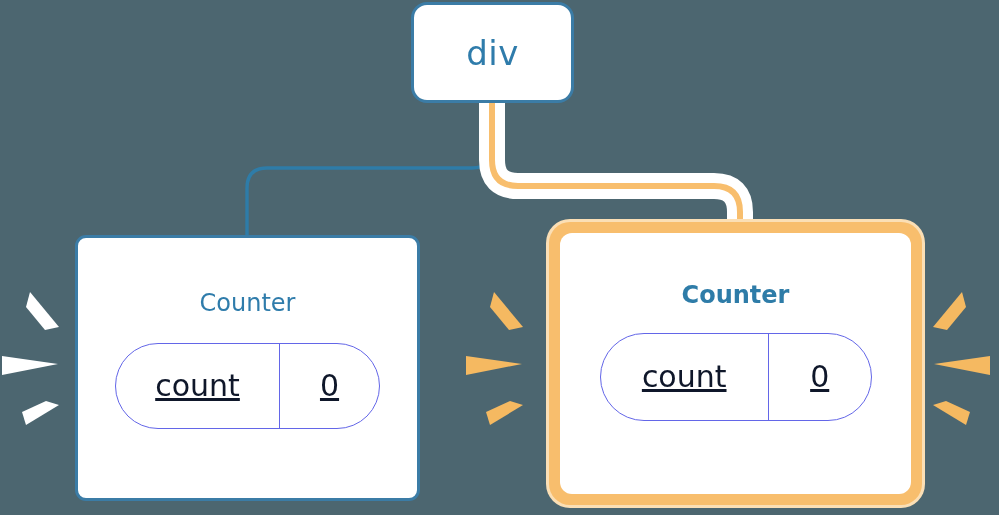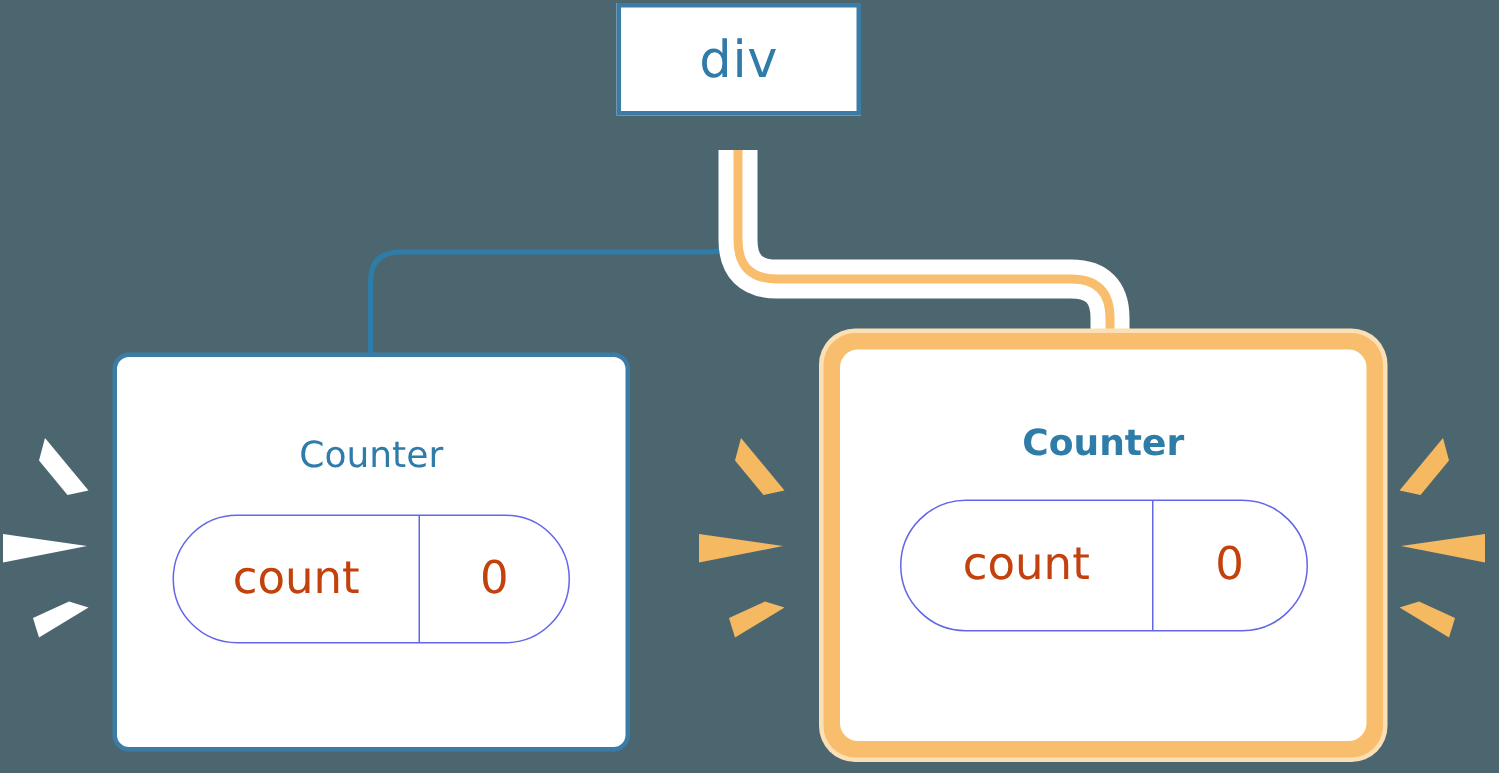--- a/index.html
+++ b/index.html
@@ -32,23 +32,23 @@
     background: #FFFFFF;
     display: flex;
     flex-direction: column;
     align-items: center;
   }
   
   #div-node {
     left: 411px;
     top: 2px;
     width: 163px;
-    height: 75px;
+    height: 101px;
     border: 3px solid #3B7CA6;
-    border-radius: 0;
+    border-radius: 16px;
     justify-content: center;
     z-index: 6;
     align-items: center;
   }
   .node-label-div {
     color: #2F7CAB;
     font-size: 34px;
     letter-spacing: 0.5px;
     line-height: 1;
   }
@@ -121,23 +121,24 @@
   }
   #pill-right {
     width: 272px;
     height: 88px;
     margin-top: 26px;
   }
   .pill-key, .pill-val {
     display: flex;
     align-items: center;
     justify-content: center;
-    color: #c2410c;
+    color: #0f172a;
     font-size: 30px;
     line-height: 1;
+    text-decoration: underline;
   }
   .pill-key {
     flex: 0 0 62%;
     border-right: 1.6px solid #6366E8;
   }
   .pill-val {
     flex: 1 1 auto;
   }
   
   .burst {

